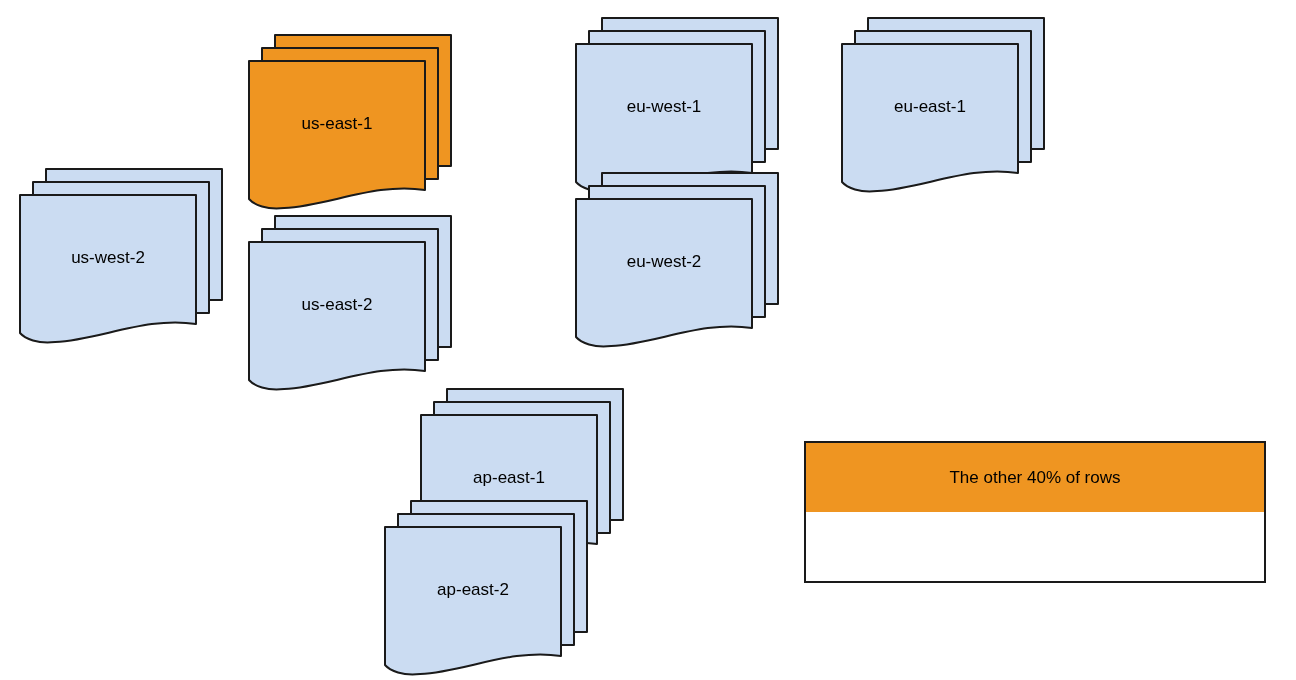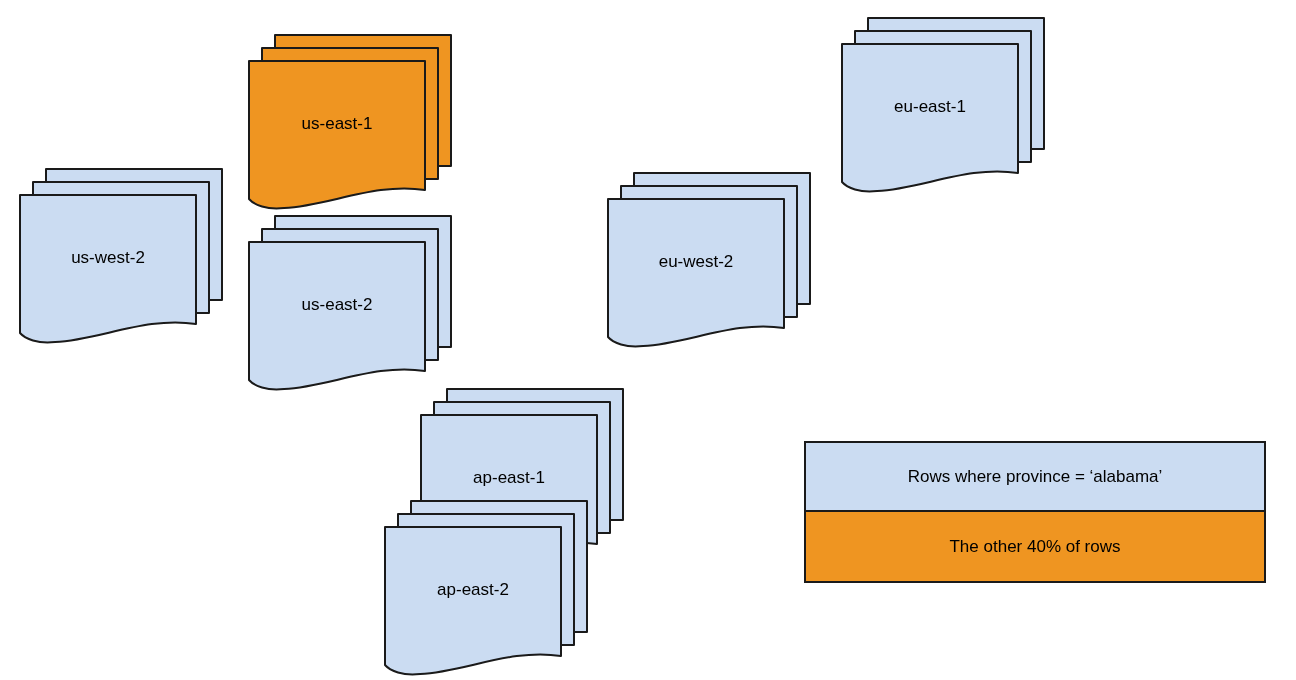--- a/index.html
+++ b/index.html
@@ -55,20 +55,28 @@
 
 <div id="canvas">
     <div class="doc-stack" style="left: 248px; top: 34px;">
       <svg width="206" height="183" viewBox="0 0 206 183">
         <path d="M 0 0 L 176 0 L 176 131 L 0 131 Z" transform="translate(27,1)" fill="#ef9521" stroke="#1a1a1a" stroke-width="2" stroke-linejoin="round"></path>
         <path d="M 0 0 L 176 0 L 176 131 L 0 131 Z" transform="translate(14,14)" fill="#ef9521" stroke="#1a1a1a" stroke-width="2" stroke-linejoin="round"></path>
         <path d="M 0 0 L 176 0 L 176 129 C 126.72 121, 79.2 145, 35.2 147 C 17.6 149, 5.279999999999999 144, 0 138 Z" transform="translate(1,27)" fill="#ef9521" stroke="#1a1a1a" stroke-width="2" stroke-linejoin="round"></path>
         <text class="doc-label" x="89" y="90.5">us-east-1</text>
       </svg>
     </div>
+    <div class="doc-stack" style="left: 575px; top: 17px;">
+      <svg width="206" height="183" viewBox="0 0 206 183">
+        <path d="M 0 0 L 176 0 L 176 131 L 0 131 Z" transform="translate(27,1)" fill="#cbdcf2" stroke="#1a1a1a" stroke-width="2" stroke-linejoin="round"></path>
+        <path d="M 0 0 L 176 0 L 176 131 L 0 131 Z" transform="translate(14,14)" fill="#cbdcf2" stroke="#1a1a1a" stroke-width="2" stroke-linejoin="round"></path>
+        <path d="M 0 0 L 176 0 L 176 129 C 126.72 121, 79.2 145, 35.2 147 C 17.6 149, 5.279999999999999 144, 0 138 Z" transform="translate(1,27)" fill="#cbdcf2" stroke="#1a1a1a" stroke-width="2" stroke-linejoin="round"></path>
+        <text class="doc-label" x="89" y="90.5">eu-west-1</text>
+      </svg>
+    </div>
     <div class="doc-stack" style="left: 803px; top: 17px; padding-left: 38px;">
       <svg width="206" height="183" viewBox="0 0 206 183">
         <path d="M 0 0 L 176 0 L 176 131 L 0 131 Z" transform="translate(27,1)" fill="#cbdcf2" stroke="#1a1a1a" stroke-width="2" stroke-linejoin="round"></path>
         <path d="M 0 0 L 176 0 L 176 131 L 0 131 Z" transform="translate(14,14)" fill="#cbdcf2" stroke="#1a1a1a" stroke-width="2" stroke-linejoin="round"></path>
         <path d="M 0 0 L 176 0 L 176 129 C 126.72 121, 79.2 145, 35.2 147 C 17.6 149, 5.279999999999999 144, 0 138 Z" transform="translate(1,27)" fill="#cbdcf2" stroke="#1a1a1a" stroke-width="2" stroke-linejoin="round"></path>
         <text class="doc-label" x="89" y="90.5">eu-east-1</text>
       </svg>
     </div>
     <div class="doc-stack" style="left: 19px; top: 168px;">
       <svg width="206" height="183" viewBox="0 0 206 183">
@@ -79,21 +87,21 @@
       </svg>
     </div>
     <div class="doc-stack" style="left: 248px; top: 172px; margin-top: 43px;">
       <svg width="206" height="183" viewBox="0 0 206 183">
         <path d="M 0 0 L 176 0 L 176 131 L 0 131 Z" transform="translate(27,1)" fill="#cbdcf2" stroke="#1a1a1a" stroke-width="2" stroke-linejoin="round"></path>
         <path d="M 0 0 L 176 0 L 176 131 L 0 131 Z" transform="translate(14,14)" fill="#cbdcf2" stroke="#1a1a1a" stroke-width="2" stroke-linejoin="round"></path>
         <path d="M 0 0 L 176 0 L 176 129 C 126.72 121, 79.2 145, 35.2 147 C 17.6 149, 5.279999999999999 144, 0 138 Z" transform="translate(1,27)" fill="#cbdcf2" stroke="#1a1a1a" stroke-width="2" stroke-linejoin="round"></path>
         <text class="doc-label" x="89" y="90.5">us-east-2</text>
       </svg>
     </div>
-    <div class="doc-stack" style="left: 607px; top: 172px;">
+    <div class="doc-stack" style="left: 575px; top: 172px;">
       <svg width="206" height="183" viewBox="0 0 206 183">
         <path d="M 0 0 L 176 0 L 176 131 L 0 131 Z" transform="translate(27,1)" fill="#cbdcf2" stroke="#1a1a1a" stroke-width="2" stroke-linejoin="round"></path>
         <path d="M 0 0 L 176 0 L 176 131 L 0 131 Z" transform="translate(14,14)" fill="#cbdcf2" stroke="#1a1a1a" stroke-width="2" stroke-linejoin="round"></path>
         <path d="M 0 0 L 176 0 L 176 129 C 126.72 121, 79.2 145, 35.2 147 C 17.6 149, 5.279999999999999 144, 0 138 Z" transform="translate(1,27)" fill="#cbdcf2" stroke="#1a1a1a" stroke-width="2" stroke-linejoin="round"></path>
         <text class="doc-label" x="89" y="90.5">eu-west-2</text>
       </svg>
     </div>
     <div class="doc-stack" style="left: 420px; top: 348px; margin-top: 40px;">
       <svg width="206" height="183" viewBox="0 0 206 183">
         <path d="M 0 0 L 176 0 L 176 131 L 0 131 Z" transform="translate(27,1)" fill="#cbdcf2" stroke="#1a1a1a" stroke-width="2" stroke-linejoin="round"></path>
@@ -104,20 +112,17 @@
     </div>
     <div class="doc-stack" style="left: 384px; top: 500px;">
       <svg width="206" height="183" viewBox="0 0 206 183">
         <path d="M 0 0 L 176 0 L 176 131 L 0 131 Z" transform="translate(27,1)" fill="#cbdcf2" stroke="#1a1a1a" stroke-width="2" stroke-linejoin="round"></path>
         <path d="M 0 0 L 176 0 L 176 131 L 0 131 Z" transform="translate(14,14)" fill="#cbdcf2" stroke="#1a1a1a" stroke-width="2" stroke-linejoin="round"></path>
         <path d="M 0 0 L 176 0 L 176 129 C 126.72 121, 79.2 145, 35.2 147 C 17.6 149, 5.279999999999999 144, 0 138 Z" transform="translate(1,27)" fill="#cbdcf2" stroke="#1a1a1a" stroke-width="2" stroke-linejoin="round"></path>
         <text class="doc-label" x="89" y="90.5">ap-east-2</text>
       </svg>
     </div>
     <div class="legend" style="left: 804px; top: 441px; width: 462px; height: 142px;">
-      <div class="legend-row top" style="background: rgb(203, 220, 242); height: 50%;">
-        <span>Rows where province = ‘alabama’</span>
-      </div>
       <div class="legend-row" style="background: rgb(239, 149, 33); height: 50%;">
         <span>The other 40% of rows</span>
       </div>
     </div>
   </div>
 
 </body></html>

